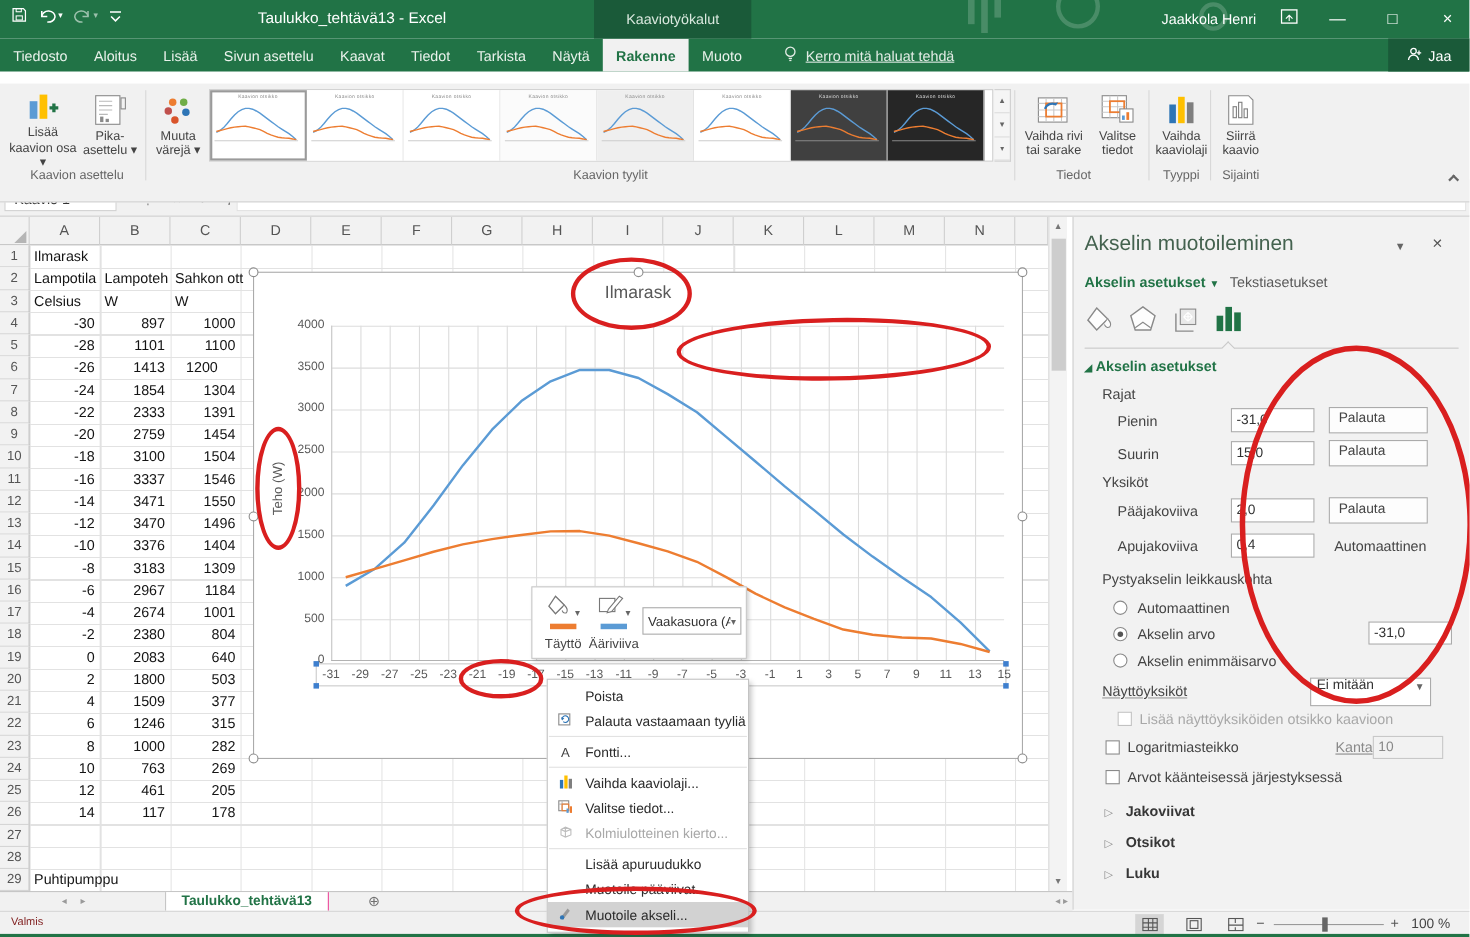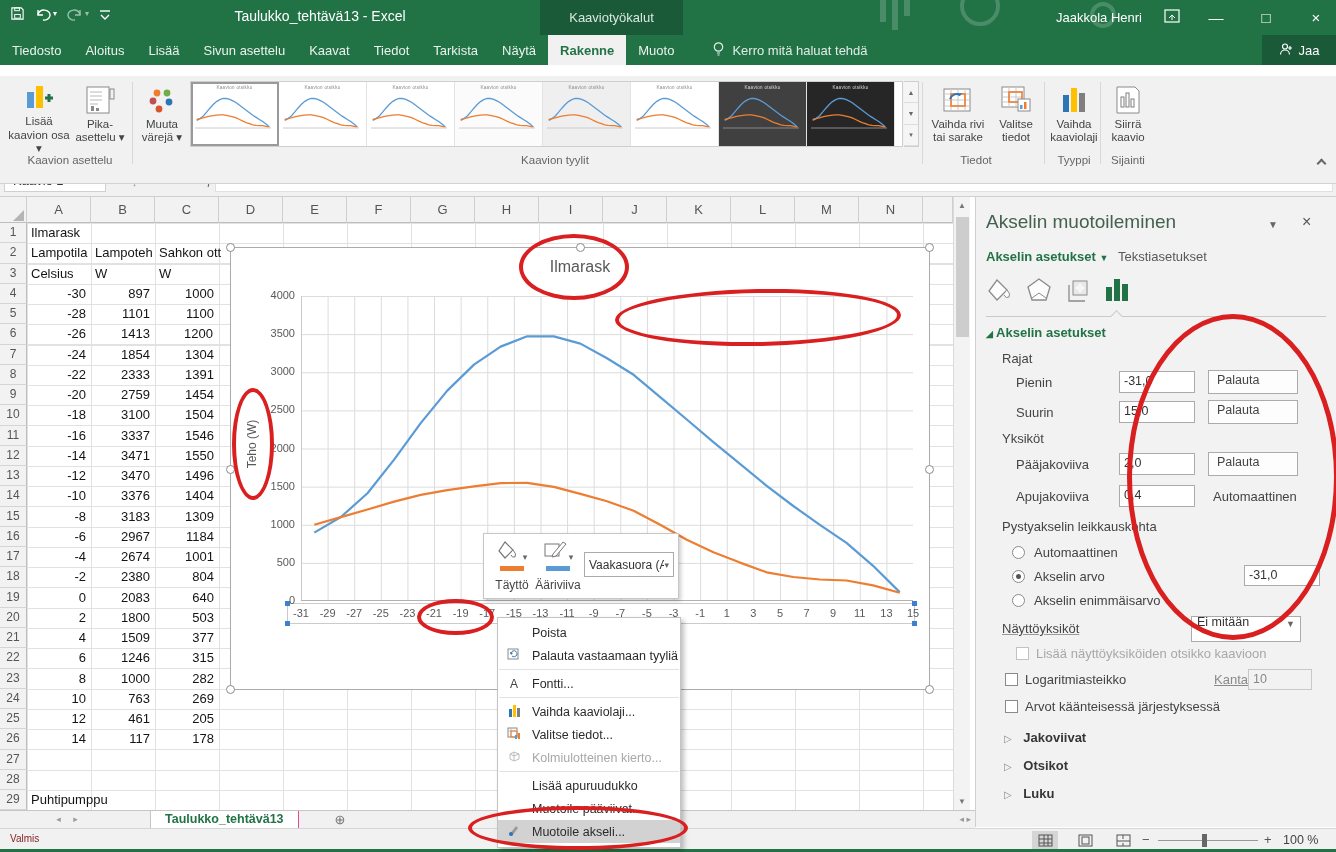--- a/index.html
+++ b/index.html
@@ -18,21 +18,21 @@
   .tb-right { position:absolute; right:6px; top:0; height:35px; display:flex; align-items:center; gap:22px; }
   .tb-right .user { font-size:13px; }
   .winbtn { font-size:15px; width:28px; text-align:center; }
   .tb-art { position:absolute; opacity:.18; background:#fff; }
   .tb-art.c { background:transparent; border:4px solid #fff; border-radius:50%; }
 
   
   #tabrow { left:0; top:35px; width:1336px; height:30px; background:#217346; z-index:39; display:flex; align-items:stretch; }
   #tabrow .rtab { padding:0 12px; font-size:13px; color:#eaf2ec; display:flex; align-items:center; }
   #tabrow .rtab.active { background:#f1f1f1; color:#217346; font-weight:bold; }
-  .tellme { display:flex; align-items:center; gap:7px; margin-left:26px; color:#e2ece5; font-size:13px; }
+  .tellme { display:flex; align-items:center; gap:7px; margin-left:26px; color:#e2ece5; font-size:13px;text-decoration:underline; }
   .share-btn { position:absolute; right:0; top:35px; width:74px; height:30px; background:#1a5a39;
                color:#fff; font-size:13px; display:flex; align-items:center; justify-content:center; gap:6px; z-index:41; }
 
   
   #ribbon { left:0; top:76px; width:1336px; height:108px; background:#f1f1f1; border-bottom:1px solid #d2d2d2; z-index:38; }
   .rbig { position:absolute; top:5px; height:74px; display:flex; flex-direction:column; align-items:center;
           justify-content:flex-start; font-size:11.5px; color:#444; text-align:center; line-height:1.15; }
   .rbig .ric { height:34px; display:flex; align-items:flex-end; justify-content:center; margin-bottom:3px; }
   .rgl { position:absolute; top:78px; font-size:11.5px; color:#666; text-align:center; }
   .rsep { position:absolute; top:6px; width:1px; height:82px; background:#d8d8d8; }
@@ -432,21 +432,21 @@
       <div class="cell num" style="left: 27px; top: 60.75px; width: 64px;">-30</div>
       <div class="cell num" style="left: 91px; top: 60.75px; width: 64px;">897</div>
       <div class="cell num" style="left: 155px; top: 60.75px; width: 64px;">1000</div>
       <div class="rowhdr" style="top: 81px; height: 20.25px; line-height: 19.25px;">5</div>
       <div class="cell num" style="left: 27px; top: 81px; width: 64px;">-28</div>
       <div class="cell num" style="left: 91px; top: 81px; width: 64px;">1101</div>
       <div class="cell num" style="left: 155px; top: 81px; width: 64px;">1100</div>
       <div class="rowhdr" style="top: 101.25px; height: 20.25px; line-height: 19.25px;">6</div>
       <div class="cell num" style="left: 27px; top: 101.25px; width: 64px;">-26</div>
       <div class="cell num" style="left: 91px; top: 101.25px; width: 64px;">1413</div>
-      <div class="cell num" style="left: 154px; top: 101.25px; width: 64px;">1200</div>
+      <div class="cell num" style="left: 139px; top: 101.25px; width: 64px;">1200</div>
       <div class="rowhdr" style="top: 121.5px; height: 20.25px; line-height: 19.25px;">7</div>
       <div class="cell num" style="left: 27px; top: 121.5px; width: 64px;">-24</div>
       <div class="cell num" style="left: 91px; top: 121.5px; width: 64px;">1854</div>
       <div class="cell num" style="left: 155px; top: 121.5px; width: 64px;">1304</div>
       <div class="rowhdr" style="top: 141.75px; height: 20.25px; line-height: 19.25px;">8</div>
       <div class="cell num" style="left: 27px; top: 141.75px; width: 64px;">-22</div>
       <div class="cell num" style="left: 91px; top: 141.75px; width: 64px;">2333</div>
       <div class="cell num" style="left: 155px; top: 141.75px; width: 64px;">1391</div>
       <div class="rowhdr" style="top: 162px; height: 20.25px; line-height: 19.25px;">9</div>
       <div class="cell num" style="left: 27px; top: 162px; width: 64px;">-20</div>

